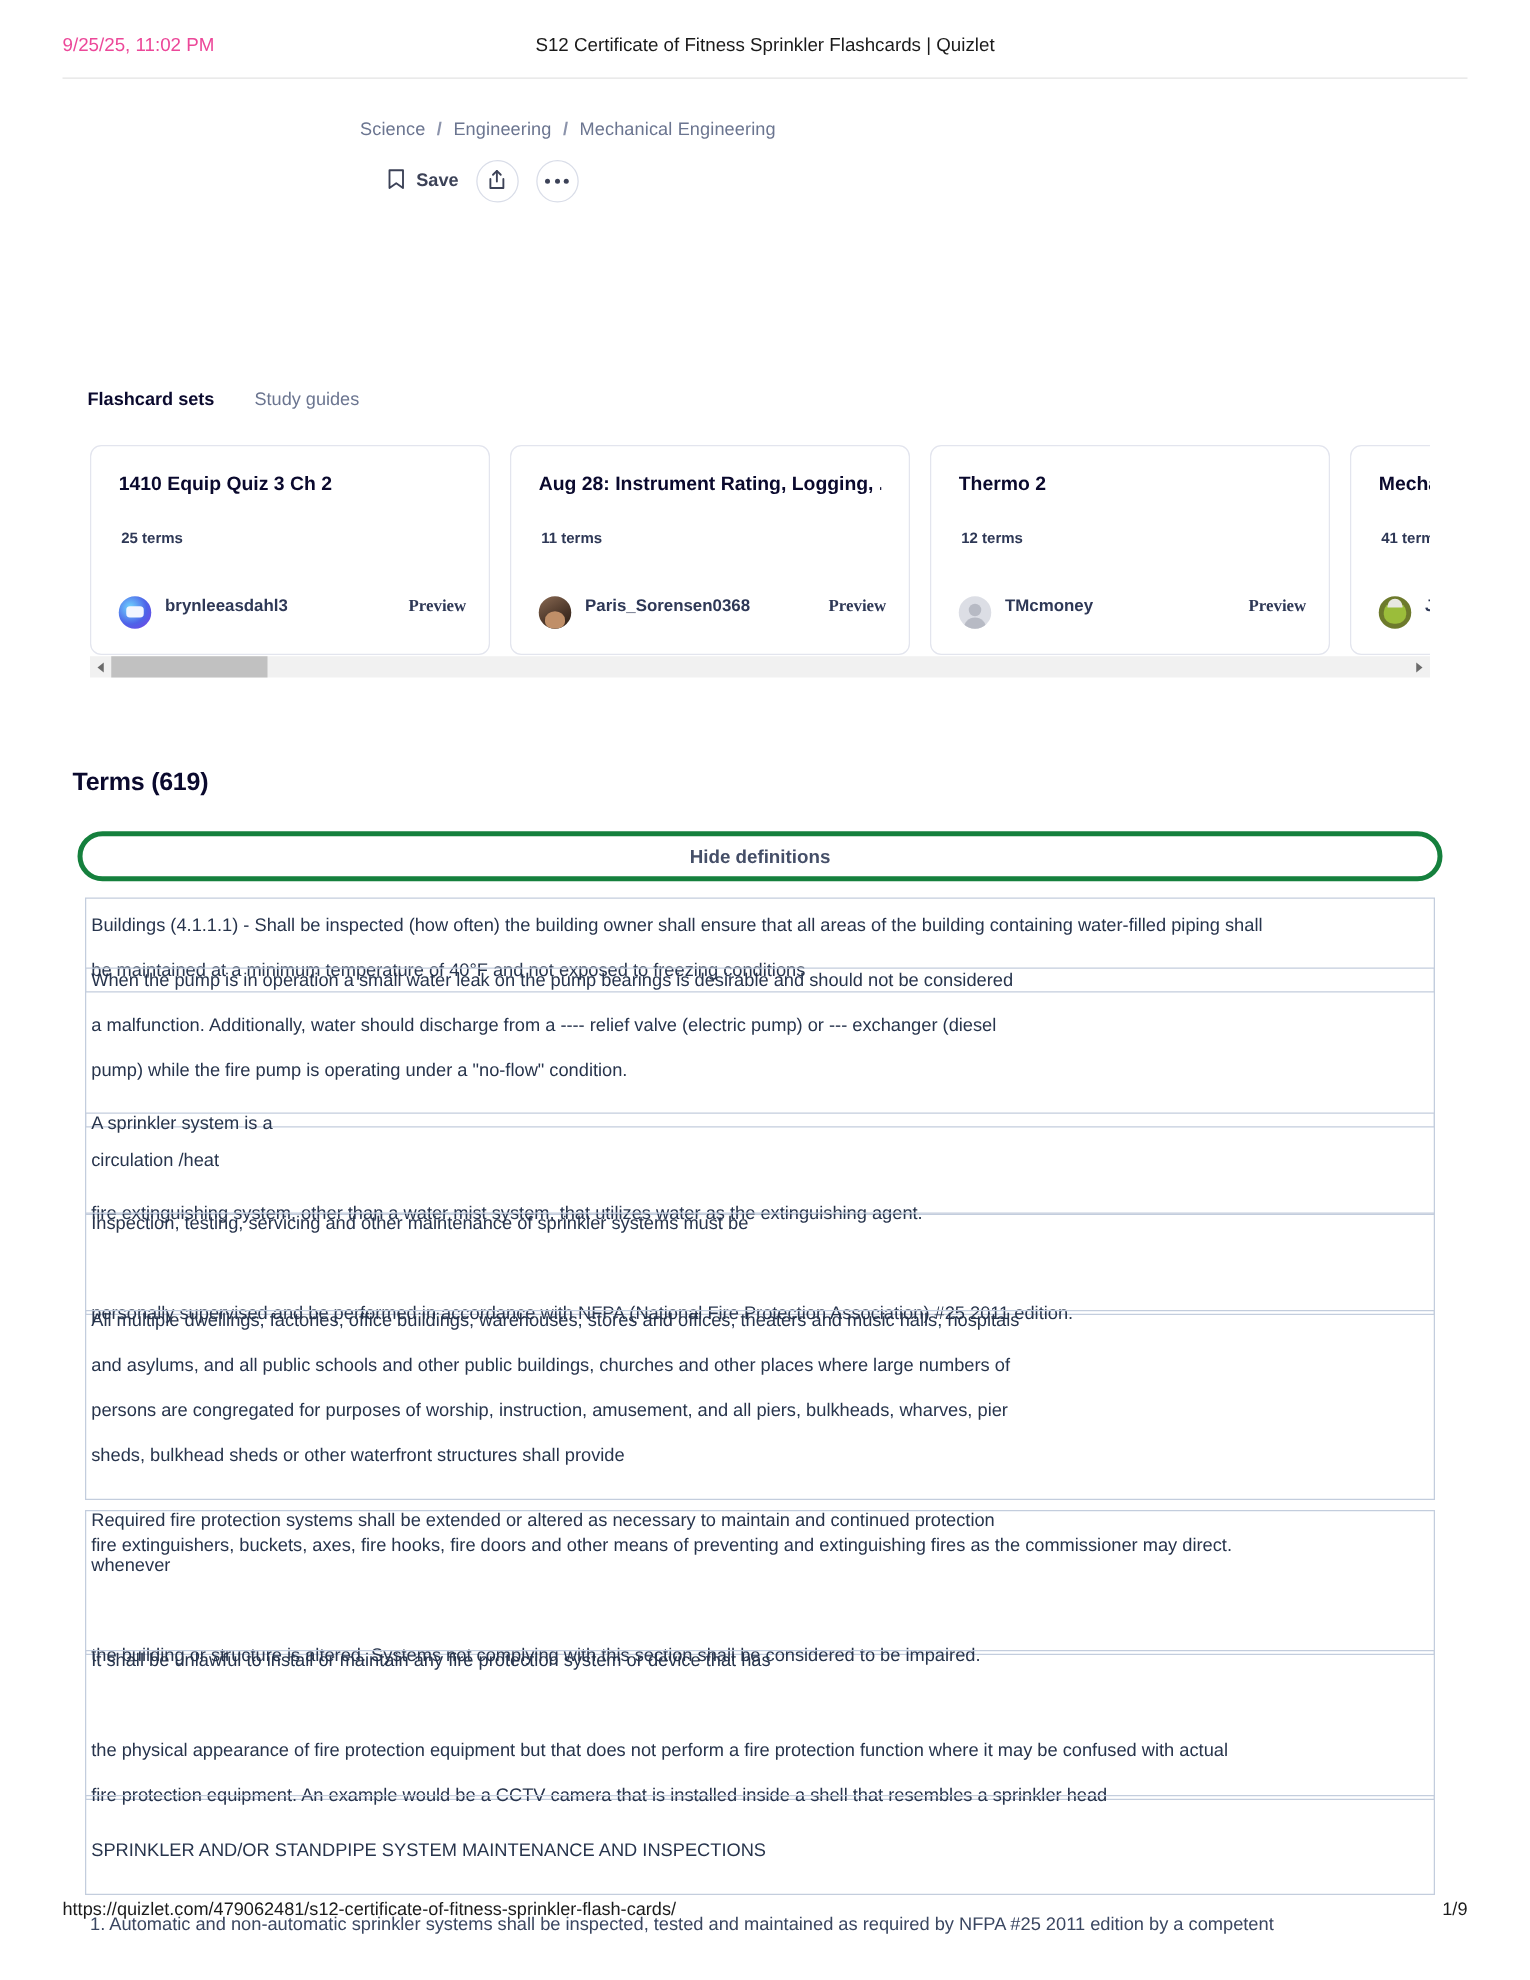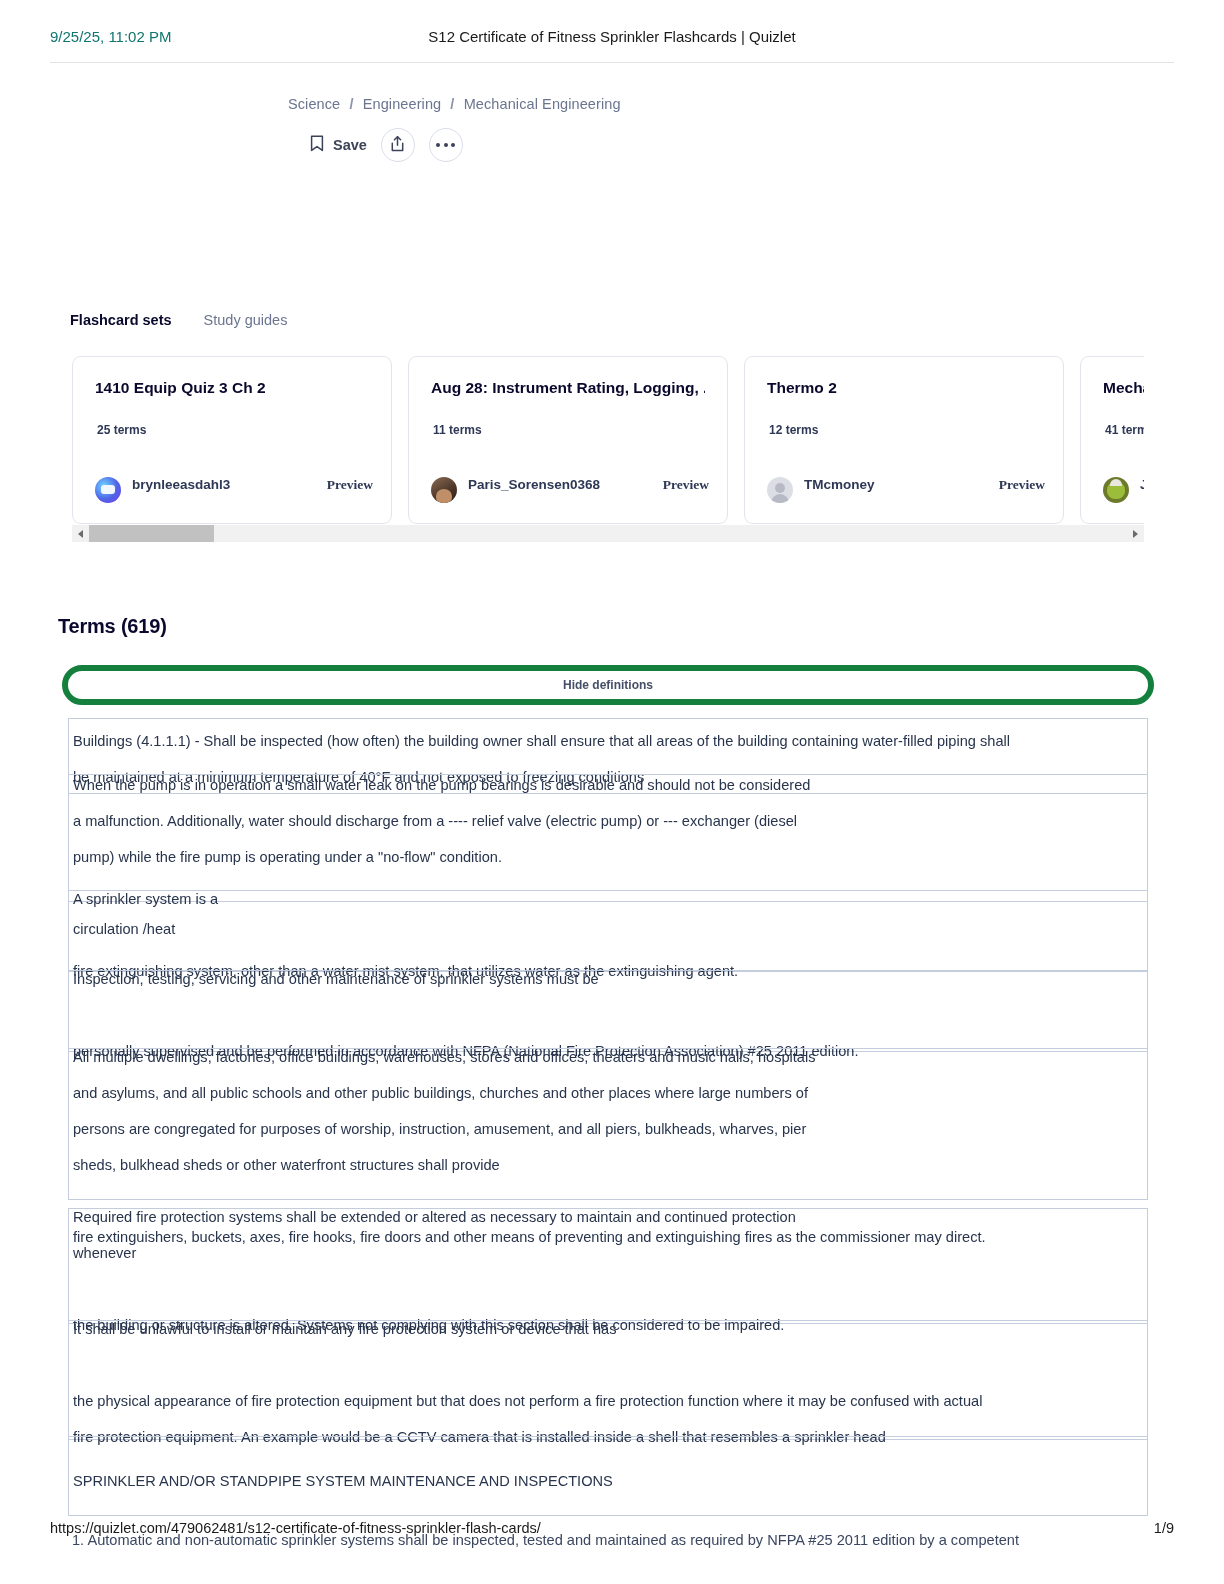--- a/index.html
+++ b/index.html
@@ -14,21 +14,21 @@
     overflow: hidden;
   }
 
   
   .print-header {
     position: absolute;
     top: 28px; left: 0; width: 1224px; height: 30px;
   }
   .print-header .ph-date {
     position: absolute; left: 50px; top: 0;
-    font-size: 15px; color: #0f766e;
+    font-size: 15px; color: #ec4899;
     font-family: "Liberation Sans", sans-serif;
   }
   .print-header .ph-title {
     position: absolute; left: 0; top: 0; width: 1224px;
     text-align: center;
     font-size: 15px; color: #1a1a1a;
   }
   .header-rule {
     position: absolute; top: 62px; left: 50px; width: 1124px; height: 1px;
     background: #e3e3e3;
@@ -175,25 +175,25 @@
 
   
   .terms-heading {
     position: absolute; left: 58px; top: 615px;
     font-size: 20px; font-weight: 700; color: #0a092d;
     letter-spacing: -.2px;
   }
   .hide-def-pill {
     position: absolute; left: 62px; top: 665px;
     width: 1092px; height: 40px;
-    border: 6px solid #15803d;
+    border: 4px solid #15803d;
     border-radius: 20px;
     background: #fff;
     display: flex; align-items: center; justify-content: center;
-    font-size: 12px; font-weight: 600; color: #454f68;
+    font-size: 15px; font-weight: 600; color: #454f68;
     cursor: pointer;
     font-family: "Liberation Sans", sans-serif;
   }
 
   
   .term-list {
     position: absolute; left: 68px; top: 718px;
     width: 1080px;
   }
   .term-row {

